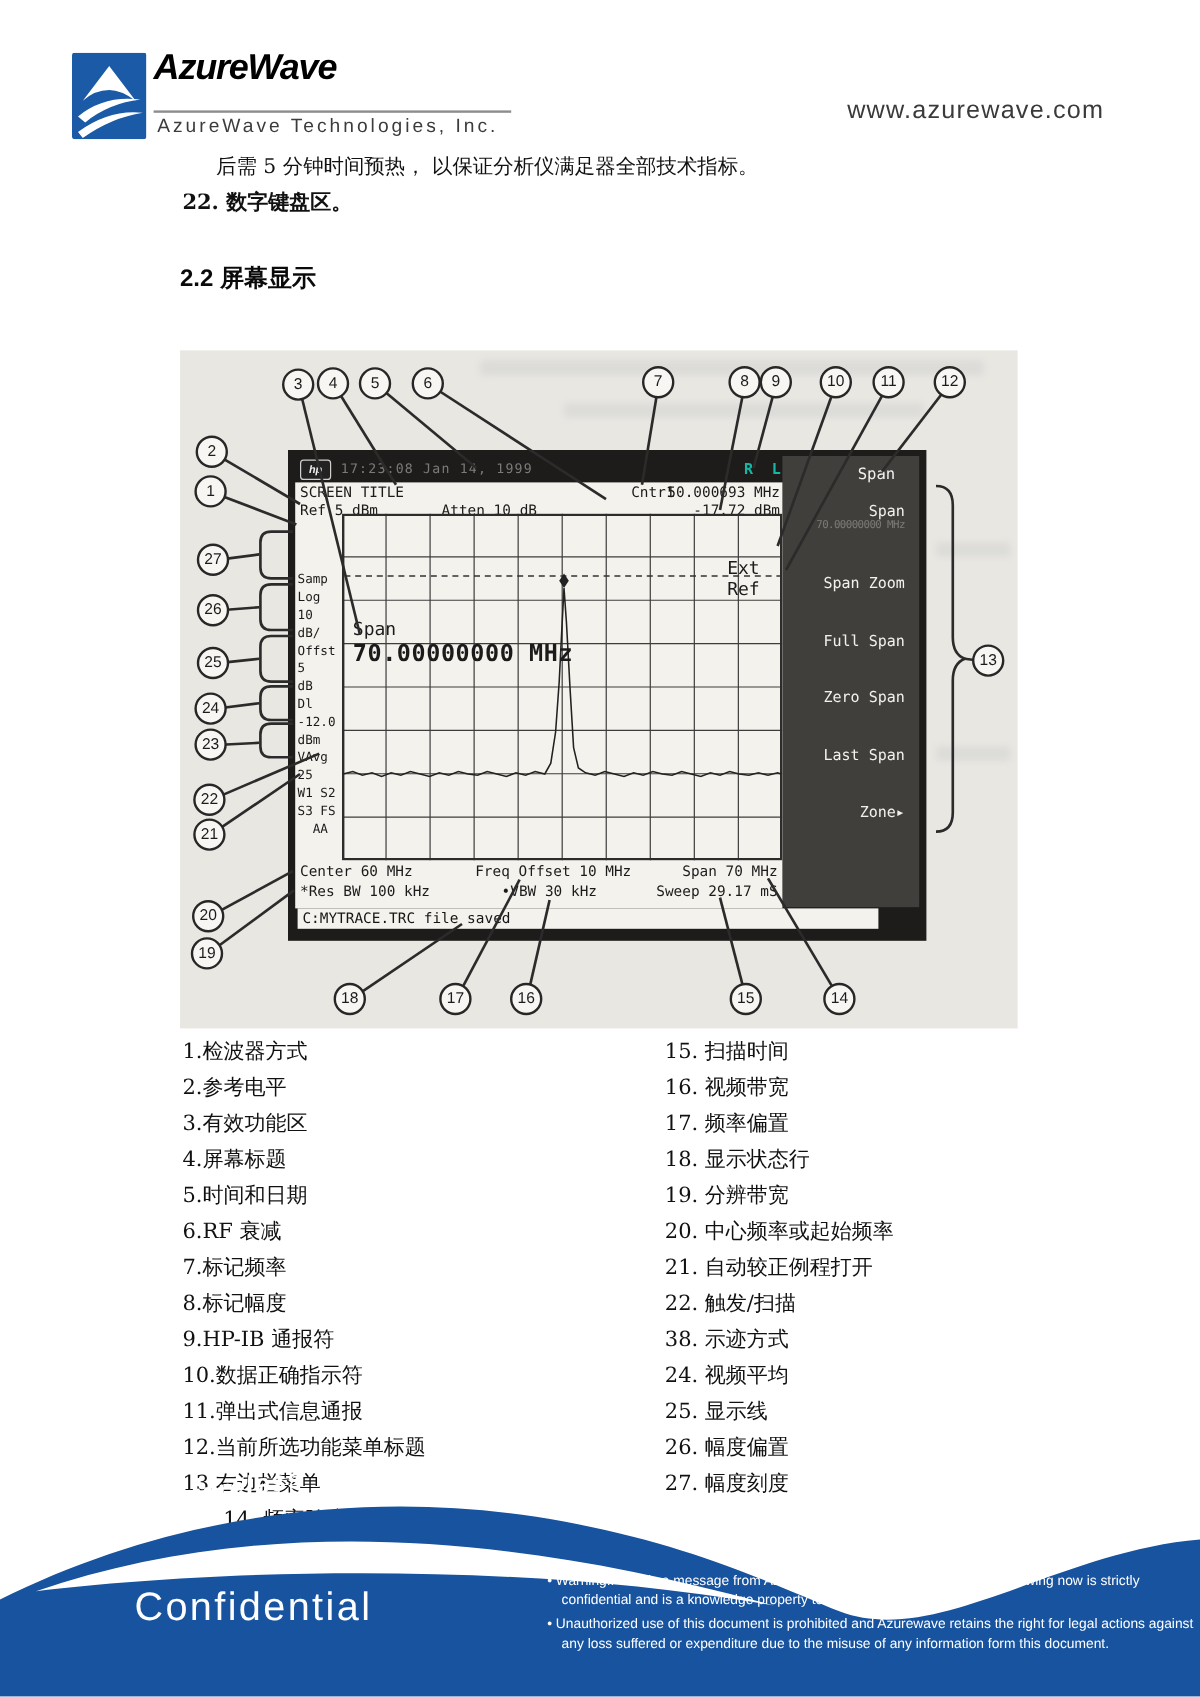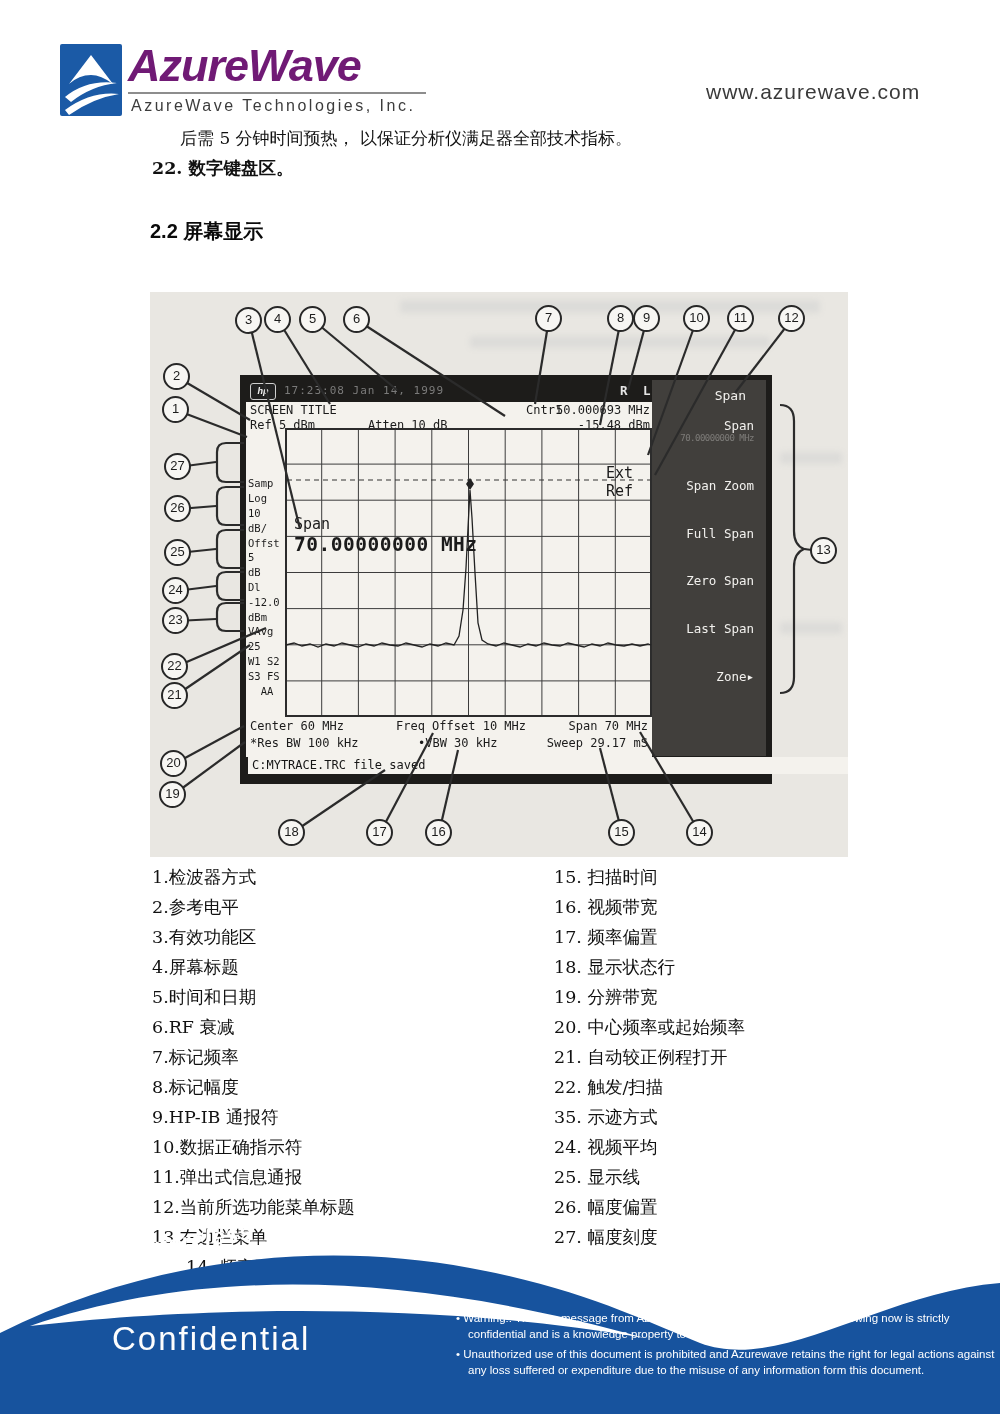--- a/index.html
+++ b/index.html
@@ -2,22 +2,22 @@
 <html><head>
 <meta charset="utf-8">
 <style>
   html,body{margin:0;padding:0;}
   body{width:1000px;height:1414px;position:relative;background:#ffffff;overflow:hidden;
        font-family:"Liberation Sans",sans-serif;}
   .abs{position:absolute;}
 
   
   .logo-icon{left:60px;top:44px;width:62px;height:72px;}
-  .brand-text{left:128px;top:40px;font-size:45px;font-weight:bold;font-style:italic;
-              color:#701a75;letter-spacing:-1px;}
+  .brand-text{left:128px;top:40px;font-size:30px;font-weight:bold;font-style:italic;
+              color:#000000;letter-spacing:-1px;}
   .brand-rule{left:128px;top:92px;width:298px;height:2px;background:#8d8d8d;}
   .brand-company{left:131px;top:97px;font-size:16px;color:#3c3c3c;letter-spacing:2.5px;}
   .site-url{left:706px;top:80px;font-size:21px;color:#3a3a3a;letter-spacing:1px;font-weight:300;}
 
   
   .intro-line{left:180px;top:127px;font-size:17px;color:#111;
               font-family:"DejaVu Serif","Liberation Serif",serif;}
   .item22-line{left:152px;top:156px;font-size:17.5px;color:#111;font-weight:600;
               font-family:"DejaVu Serif","Liberation Serif",serif;}
   .section-heading{left:150px;top:218px;font-size:20px;font-weight:bold;color:#0a0a0a;}
@@ -28,36 +28,36 @@
 
   .screen{left:90px;top:83px;width:532px;height:409px;background:#1d1c1a;}
   .screen-inner{left:6px;top:5px;width:520px;height:398px;position:absolute;}
   .mono{font-family:"DejaVu Sans Mono","Liberation Mono",monospace;}
 
   .titlebar{left:0;top:0;width:520px;height:22px;color:#eee;}
   .hp-logo{left:4px;top:3px;width:24px;height:15px;background:#222;border:1px solid #cfcfcf;
            border-radius:3px;color:#f0f0f0;font-size:9px;font-weight:bold;font-style:italic;
            text-align:center;line-height:15px;}
   .tb-datetime{left:38px;top:4px;font-size:11px;color:#9a9a9a;opacity:.75;letter-spacing:1px;text-align:center;}
-  .tb-hpib{left:374px;top:3px;font-size:12.5px;font-weight:bold;color:#e5e5e5;letter-spacing:4px;}
+  .tb-hpib{left:374px;top:3px;font-size:12.5px;font-weight:bold;color:#14b8a6;letter-spacing:4px;}
 
   .menu{left:406px;top:0;width:114px;height:376px;background:#413f3c;color:#f2f1ee;}
   .menu-title{position:absolute;top:8px;right:20px;font-size:13px;}
   .softkey{position:absolute;right:0;width:110px;text-align:right;padding-right:12px;font-size:12.5px;}
   .softkey-sub{font-size:9px;opacity:.32;letter-spacing:-0.5px;}
 
   .content{left:0;top:22px;width:406px;height:355px;background:#f4f2ed;color:#1b1b1b;}
   .t12{font-size:12px;}
   .annotations{left:2px;top:30px;font-size:10.5px;line-height:14.8px;white-space:pre;}
   .grid-wrap{left:39px;top:26px;width:367px;height:289px;}
   .ext-ref{left:360px;top:62px;font-size:15px;}
   .active-label{left:48px;top:113px;font-size:15px;}
   .active-value{left:48px;top:131px;font-size:19.5px;font-weight:bold;letter-spacing:0.5px;}
   .foot-r1{top:317px;} .foot-r2{top:334px;}
-  .statusbar{left:2px;top:377px;width:600px;height:17px;background:#f4f2ed;color:#151515;
+  .statusbar{left:2px;top:377px;width:484px;height:17px;background:#f4f2ed;color:#151515;
              font-size:12px;line-height:17px;padding-left:4px;box-sizing:border-box;}
 
   .callout{position:absolute;width:27px;height:27px;border:2.4px solid #272727;border-radius:50%;
            background:#f7f6f3;box-sizing:border-box;text-align:center;line-height:22px;
            font-size:13px;font-weight:500;color:#1c1c1c;z-index:7;}
   .fig-lines{left:0;top:0;z-index:6;pointer-events:none;}
 
   
   .legend-col{font-size:17.5px;color:#111;font-family:"DejaVu Serif","Liberation Serif",serif;}
   .legend-left{left:152px;top:862px;}
@@ -146,21 +146,21 @@
             </div>
           </div>
       </div>
 
       <div class="abs content">
         <div class="abs t12 mono" style="left:4px;top:1px">SCREEN TITLE</div>
         <div class="abs t12 mono" style="left:280px;top:1px">Cntr1</div>
         <div class="abs t12 mono" style="right:2px;top:1px">50.000693 MHz</div>
         <div class="abs t12 mono" style="left:4px;top:16px">Ref 5 dBm</div>
         <div class="abs t12 mono" style="left:122px;top:16px">Atten 10 dB</div>
-        <div class="abs t12 mono" style="right:2px;top:16px">-15.48 dBm</div>
+        <div class="abs t12 mono" style="right:2px;top:16px">-17.72 dBm</div>
 
         <div class="abs annotations mono">
           
         <div class="ann-line">Samp</div><div class="ann-line">Log</div><div class="ann-line">10</div><div class="ann-line">dB/</div><div class="ann-line">Offst</div><div class="ann-line">5</div><div class="ann-line">dB</div><div class="ann-line">Dl</div><div class="ann-line">-12.0</div><div class="ann-line">dBm</div><div class="ann-line">VAvg</div><div class="ann-line">25</div><div class="ann-line">W1 S2</div><div class="ann-line">S3 FS</div><div class="ann-line">  AA</div></div>
 
         <svg class="abs grid-wrap" width="367" height="289" viewBox="0 0 367 289">
           <g stroke="#3c3c3c" stroke-width="1">
             <line x1="36.7" y1="0" x2="36.7" y2="289"></line>
               <line x1="73.4" y1="0" x2="73.4" y2="289"></line>
             <line x1="110.1" y1="0" x2="110.1" y2="289"></line>
@@ -375,21 +375,21 @@
 <div class="abs legend-col legend-right">
 
 <div class="legend-item">15. 扫描时间</div>
     <div class="legend-item">16. 视频带宽</div>
     <div class="legend-item">17. 频率偏置</div>
     <div class="legend-item">18. 显示状态行</div>
     <div class="legend-item">19. 分辨带宽</div>
     <div class="legend-item">20. 中心频率或起始频率</div>
     <div class="legend-item">21. 自动较正例程打开</div>
     <div class="legend-item">22. 触发/扫描</div>
-    <div class="legend-item">35. 示迹方式</div>
+    <div class="legend-item">38. 示迹方式</div>
     <div class="legend-item">24. 视频平均</div>
     <div class="legend-item">25. 显示线</div>
     <div class="legend-item">26. 幅度偏置</div>
     <div class="legend-item">27. 幅度刻度</div>
   </div>
 
 <svg class="abs banner-svg" width="1000" height="176" viewBox="0 0 1000 176">
   <path d="M0 95 C150 20 320 2 470 30 C580 50 650 85 700 105 C780 135 880 55 1000 45 L1000 176 L0 176 Z" fill="#17539e"></path>
   <path d="M30 88 C200 30 400 32 645 100 C430 62 180 70 30 88 Z" fill="#ffffff"></path>
 </svg>

